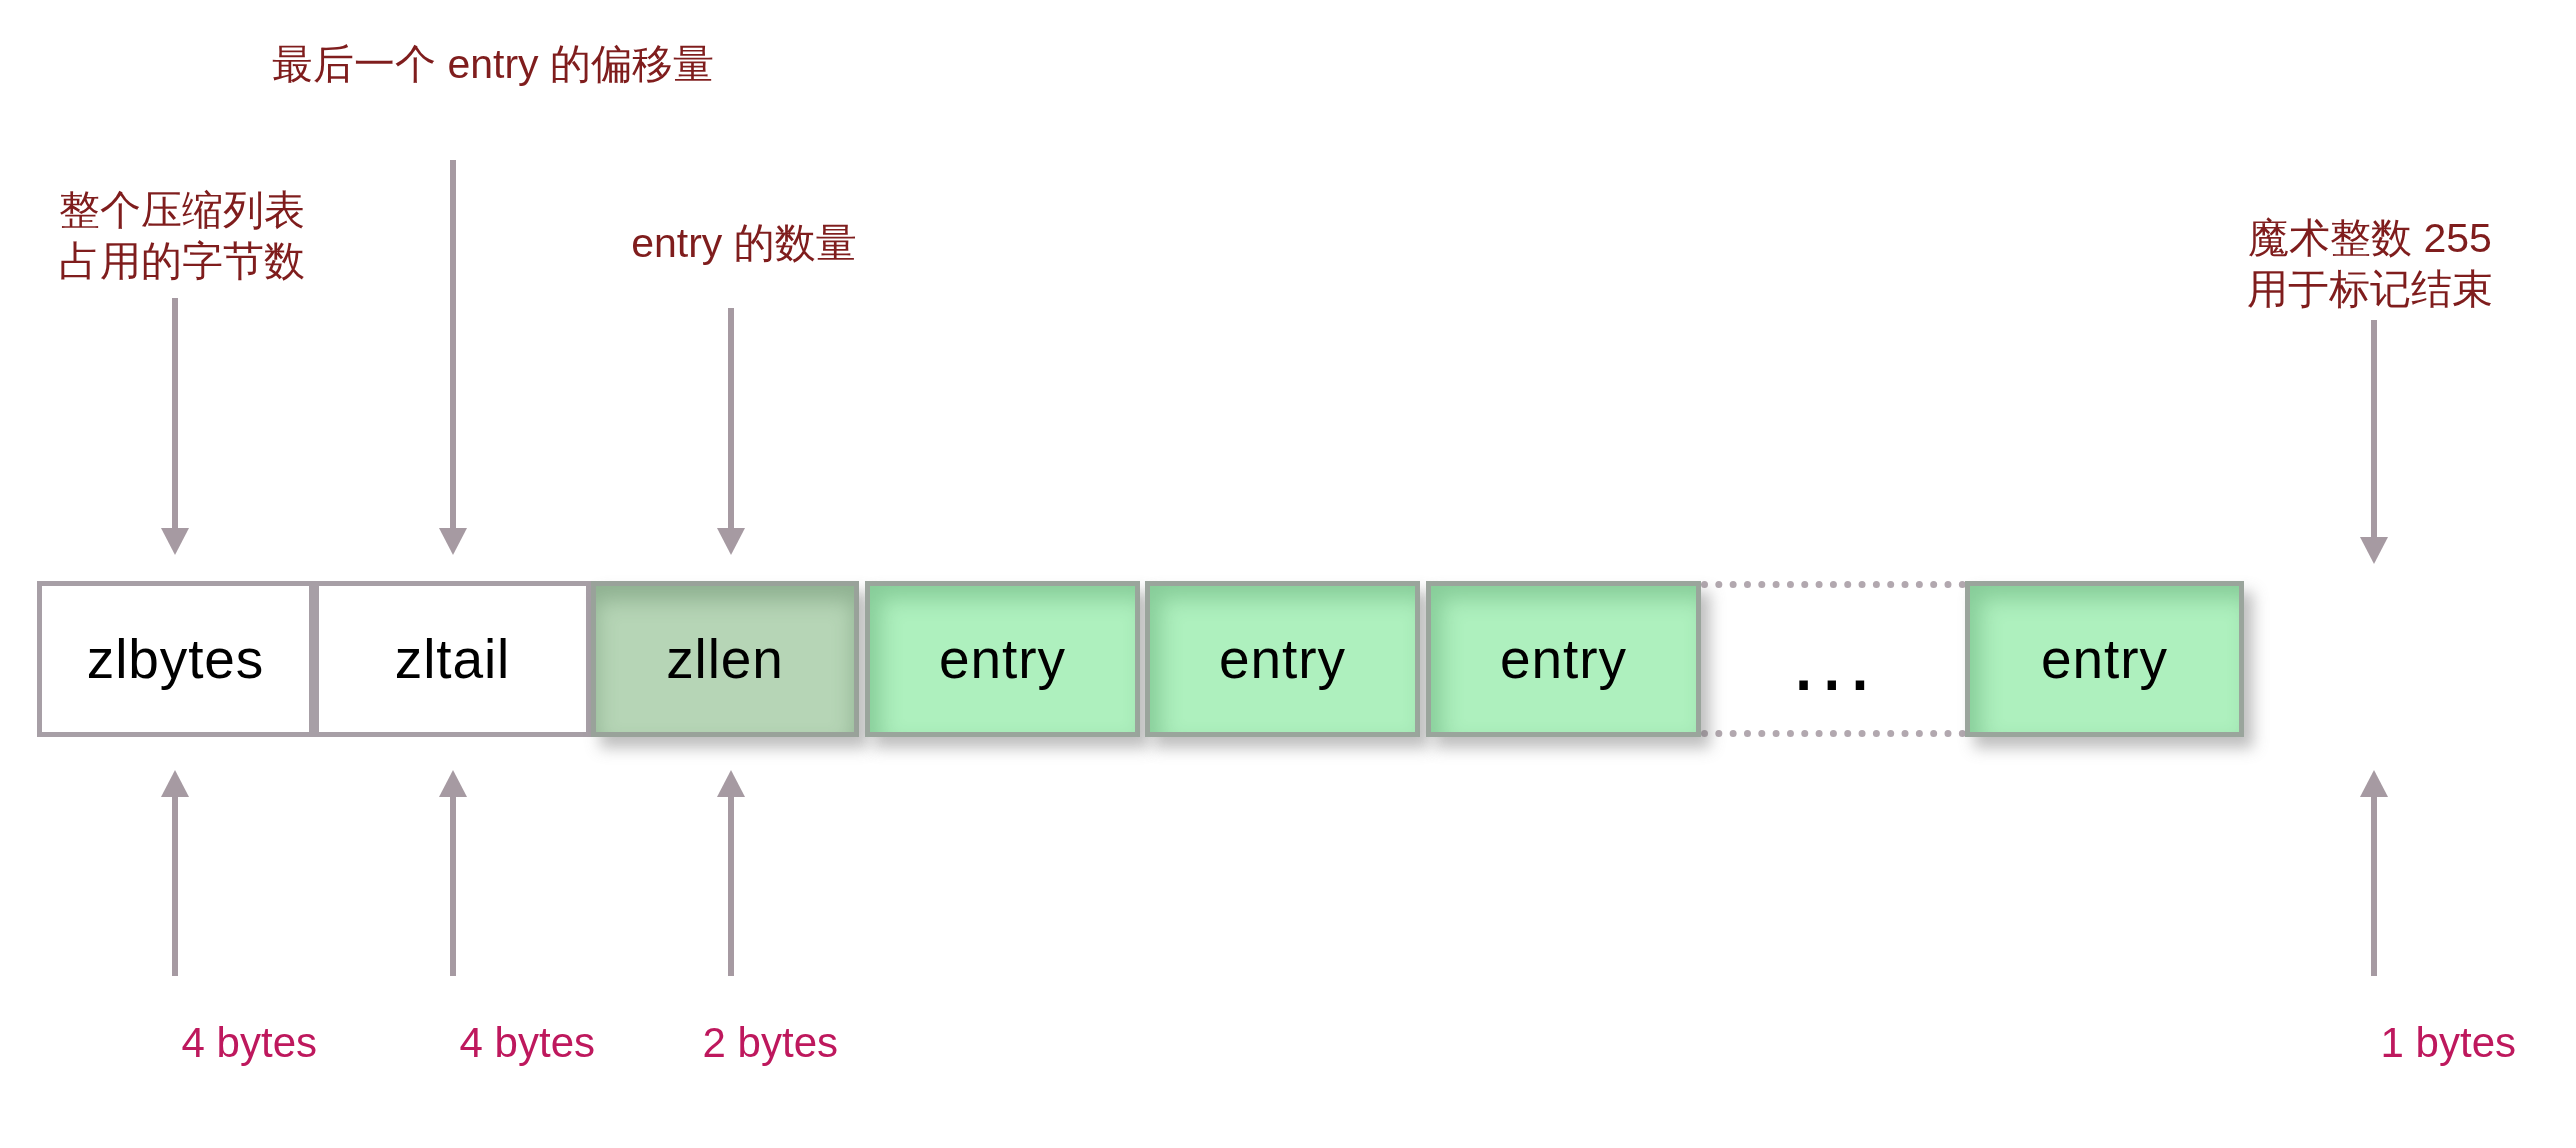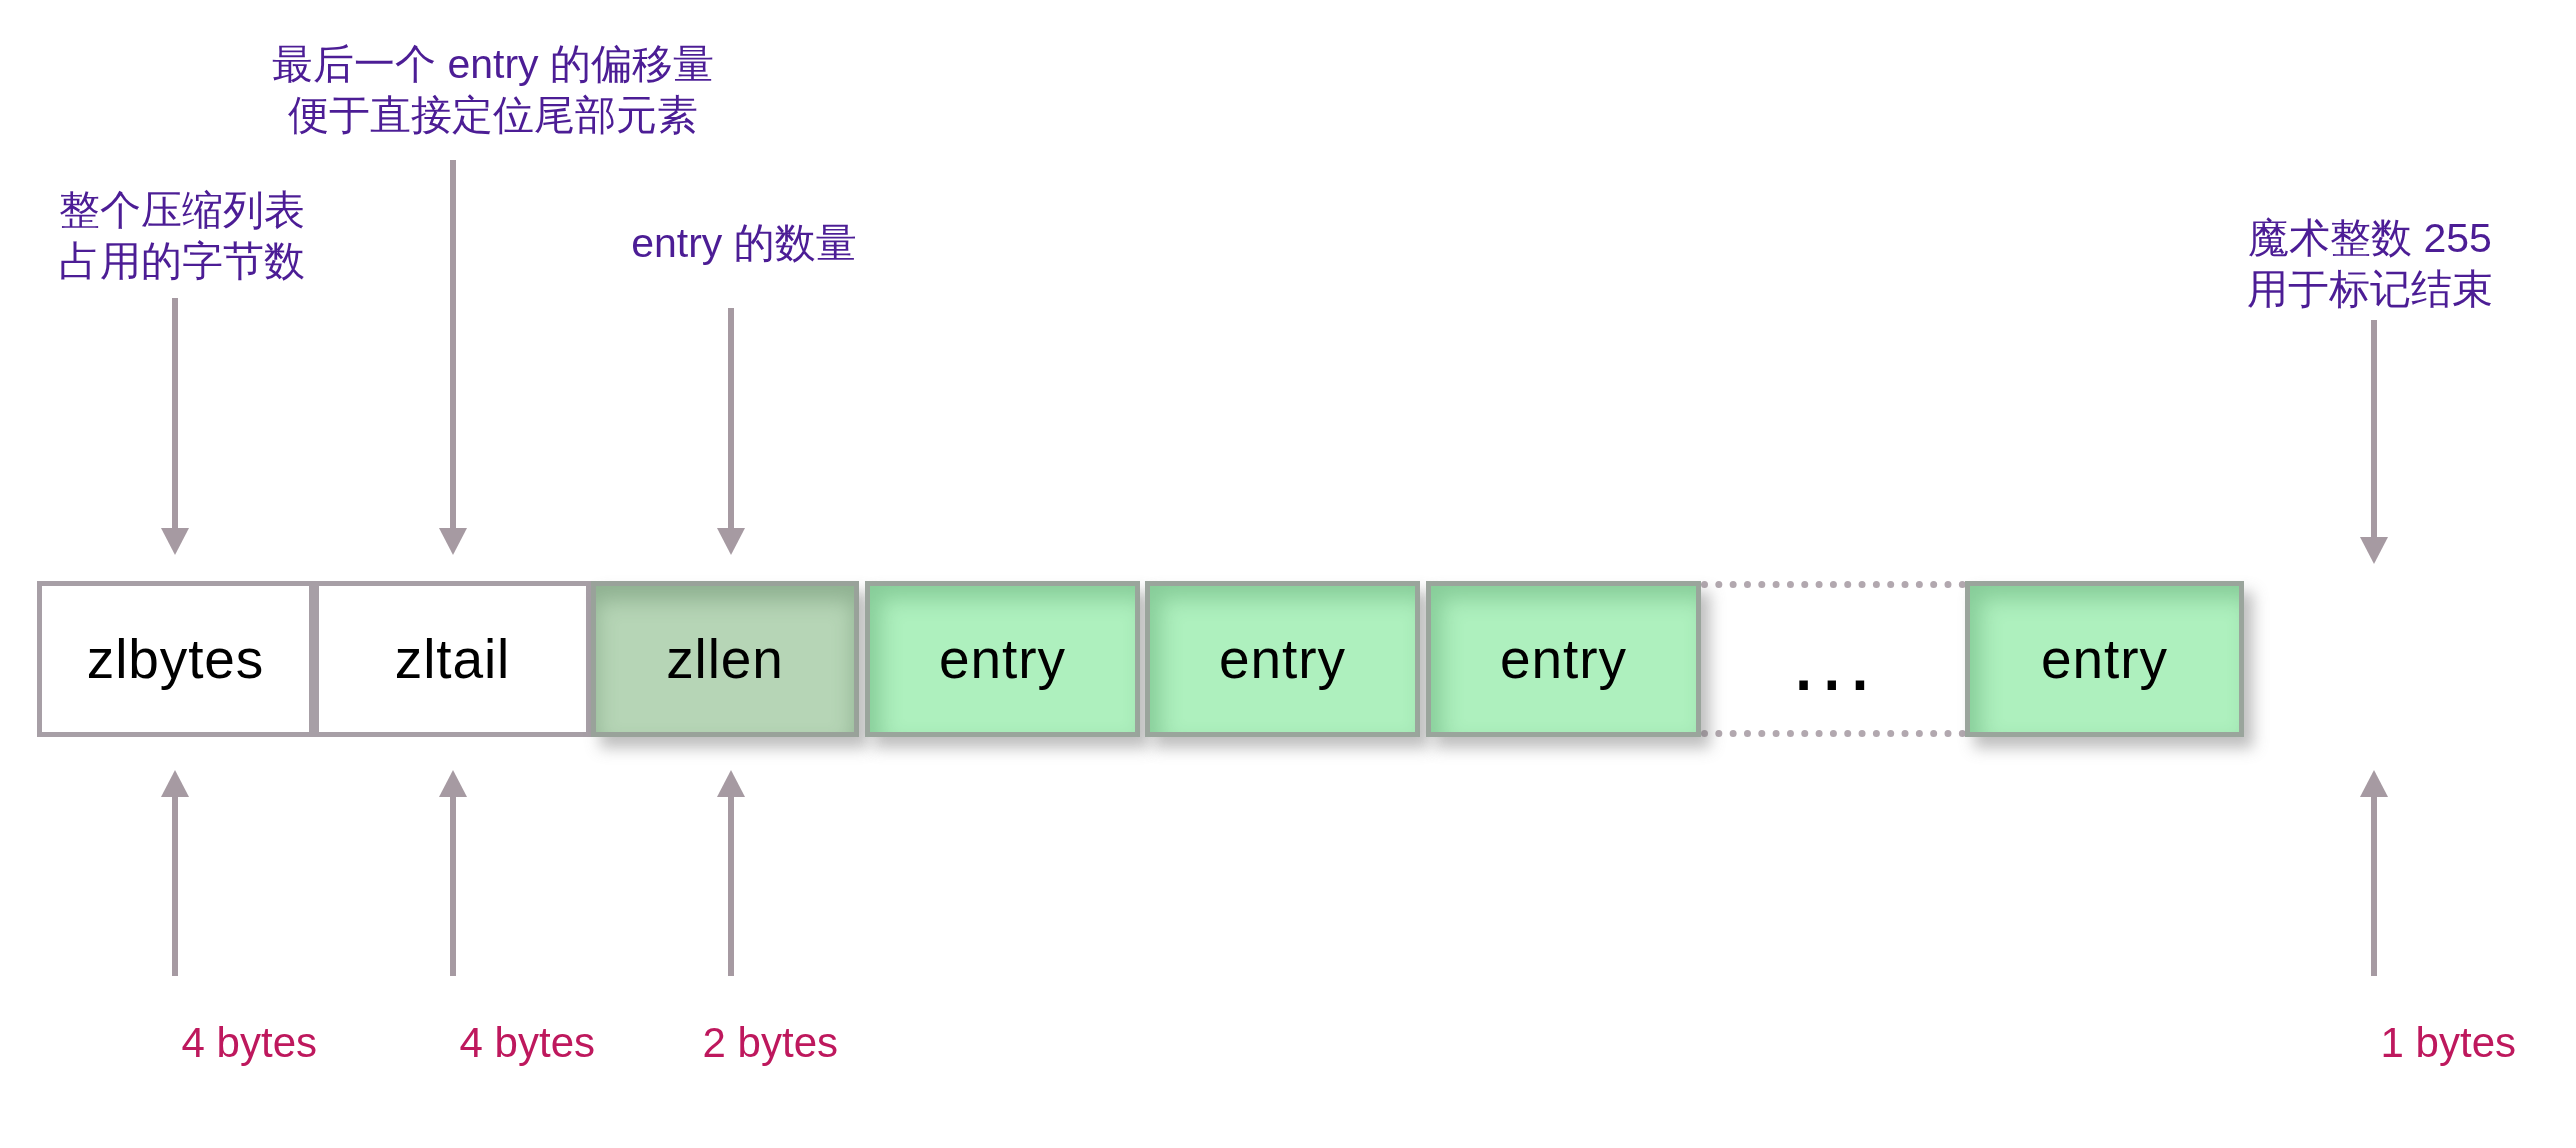--- a/index.html
+++ b/index.html
@@ -17,21 +17,21 @@
     color: #000;
   }
 
   
   .ann {
     position: absolute;
     width: 728px;
     text-align: center;
     font-size: 41px;
     line-height: 51px;
-    color: #4c1d95;
+    color: #7f1d1d;
   }
   .ann span { display: block; }
 
   
   .arrow { position: absolute; width: 32px; }
   .arrow .shaft {
     position: absolute;
     left: 50%;
     width: 6.2px;
     margin-left: -3.1px;
@@ -98,21 +98,20 @@
     color: #be185d;
   }
 </style>
 </head>
 <body>
 
 <div id="canvas">
 
   <div class="ann" style="left:129px; top:39px;">
     <span>最后一个 entry 的偏移量</span>
-    <span>便于直接定位尾部元素</span>
   </div>
 
   <div class="ann" style="left:-182px; top:185px;">
     <span>整个压缩列表</span>
     <span>占用的字节数</span>
   </div>
 
   <div class="ann" style="left:380px; top:218px;">
     <span>entry 的数量</span>
   </div>

